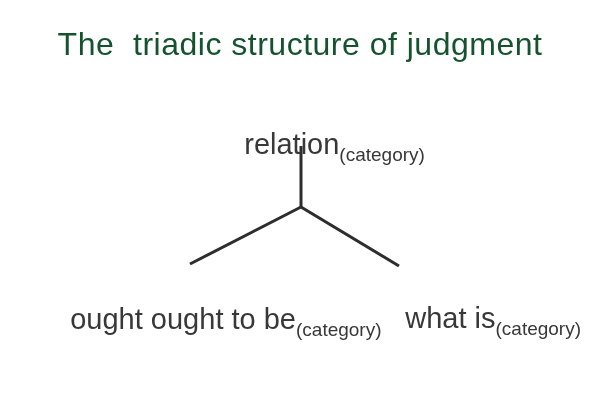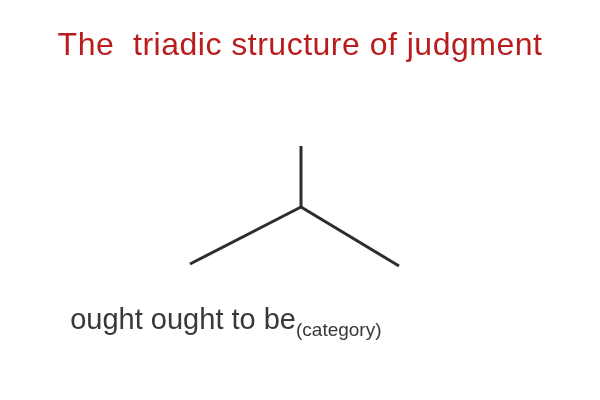--- a/index.html
+++ b/index.html
@@ -14,21 +14,21 @@
   .slide-title {
     position: absolute;
     left: 0;
     right: 0;
     top: 28px;
     text-align: center;
     font-size: 32px;
     font-weight: 400;
     letter-spacing: 0.5px;
     line-height: 1;
-    color: #b91c1c;
+    color: #14532d;
     white-space: pre; 
   }
   .branches {
     position: absolute;
     left: 0;
     top: 0;
   }
   .branch {
     stroke-width: 3;
     fill: none;
@@ -55,19 +55,25 @@
 <div class="canvas">
 
   <div class="slide-title">The  triadic structure of judgment</div>
 
   <svg class="branches" width="600" height="400" viewBox="0 0 600 400">
     <line class="branch" x1="301" y1="146" x2="301" y2="207" stroke="#2d2d2d"></line>
     <line class="branch" x1="301" y1="207" x2="190" y2="264" stroke="#2d2d2d"></line>
     <line class="branch" x1="301" y1="207" x2="399" y2="266" stroke="#2d2d2d"></line>
   </svg>
 
+  <div class="node node-top">
+    <span class="node-label">relation</span><span class="node-sub">(category)</span>
+  </div>
 
   <div class="node node-left">
     <span class="node-label">ought ought to be</span><span class="node-sub">(category)</span>
   </div>
 
+  <div class="node node-right">
+    <span class="node-label">what is</span><span class="node-sub">(category)</span>
+  </div>
 
 </div>
 
 </body></html>

